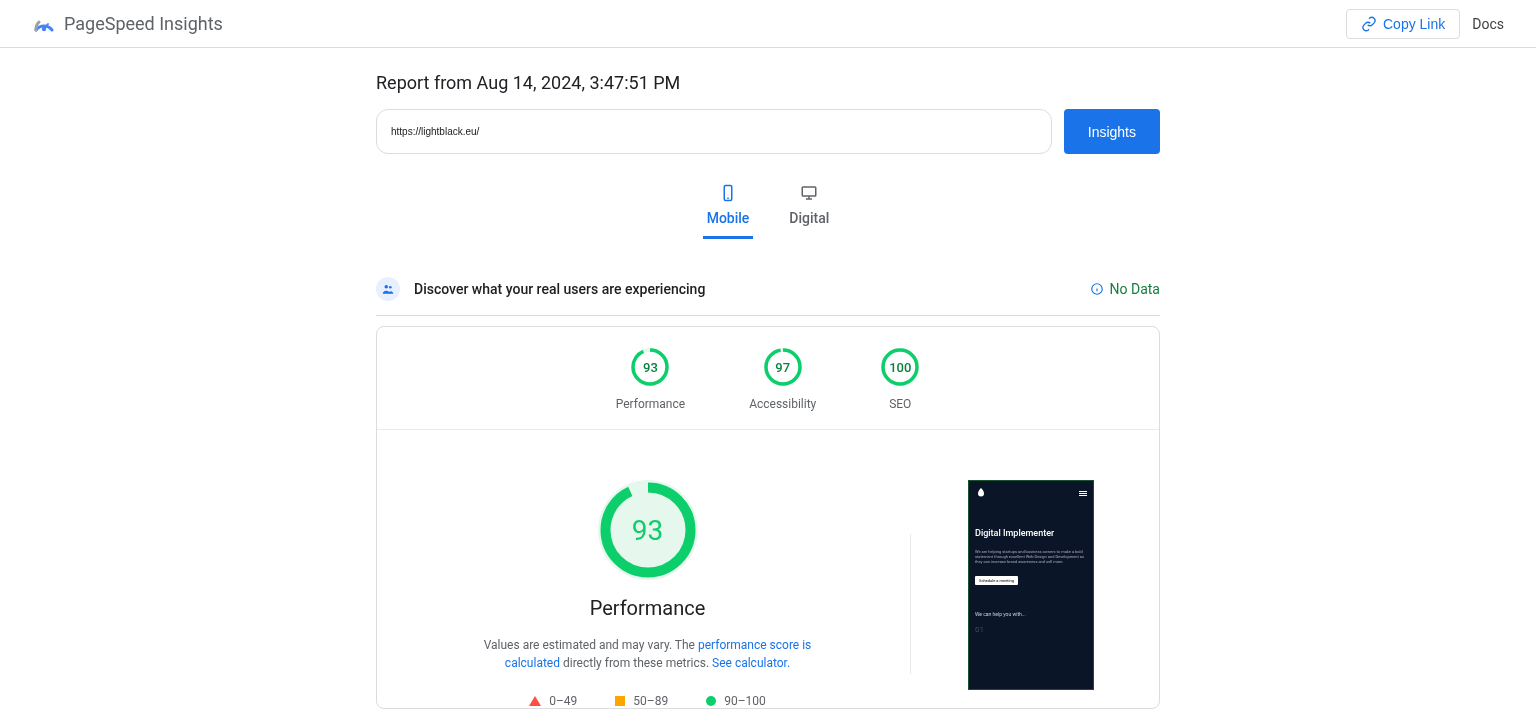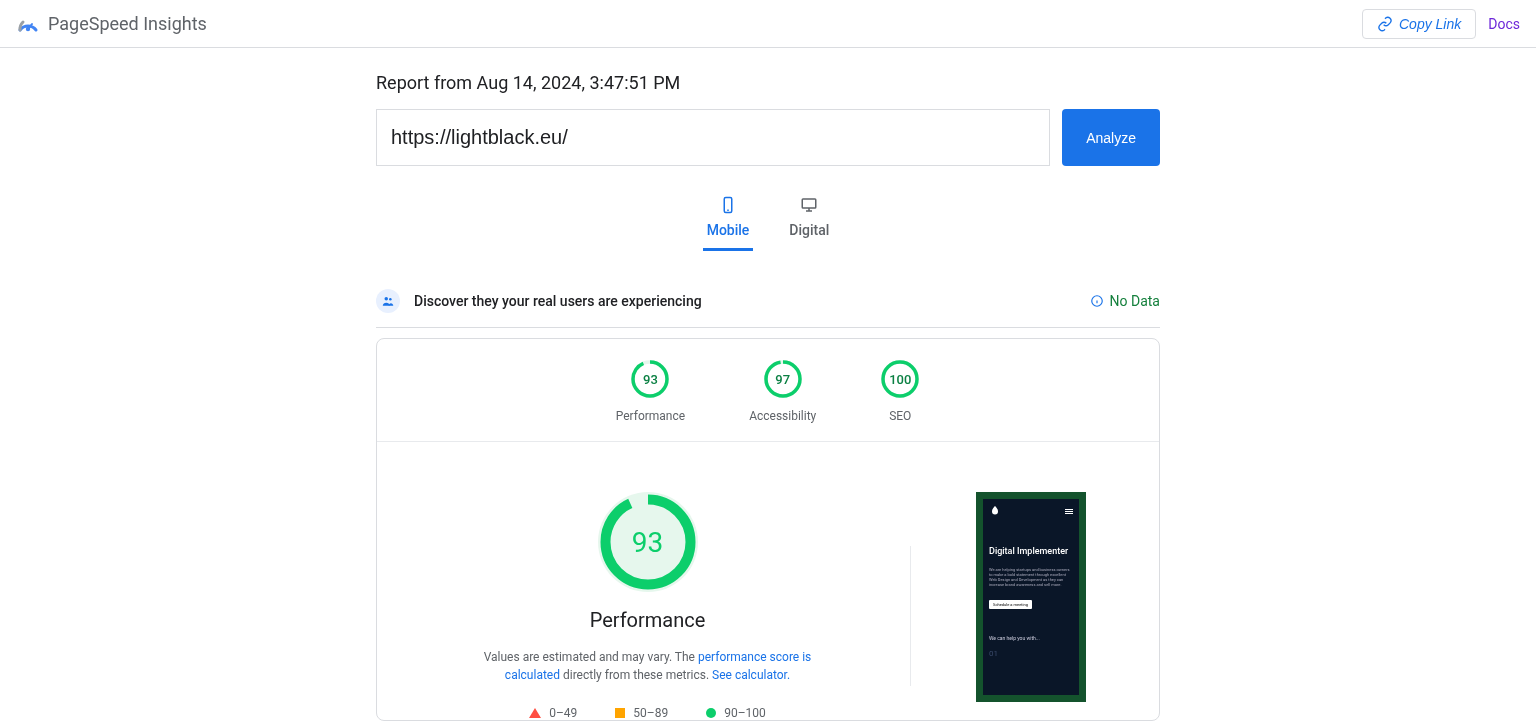--- a/index.html
+++ b/index.html
@@ -1,39 +1,39 @@
 <!DOCTYPE html>
 <html><head>
 <meta charset="utf-8">
 <style>
   * { box-sizing: border-box; margin: 0; padding: 0; }
   body { font-family: Roboto, Arial, sans-serif; color: #202124; background: #fff; font-size: 14px; }
   
   .header {
     display: flex; align-items: center; justify-content: space-between;
-    padding: 8px 16px; border-bottom: 1px solid #dadce0; height: 48px;
+    padding: 8px 32px; border-bottom: 1px solid #dadce0; height: 48px;
   }
   .header-left { display: flex; align-items: center; gap: 8px; }
   .logo-icon { width: 24px; height: 24px; }
   .logo-text { font-size: 18px; color: #5f6368; font-weight: 400; }
   .header-right { display: flex; align-items: center; gap: 12px; }
   .copy-link-btn {
     display: flex; align-items: center; gap: 6px; padding: 6px 14px;
     border: 1px solid #dadce0; border-radius: 4px; color: #1a73e8;
-    font-size: 14px; background: #fff; cursor: pointer; font-style: italic;
-  }
-  .docs-link { color: #6d28d9; font-size: 14px; text-decoration: none; cursor: pointer; }
+    font-size: 14px; background: #fff; cursor: pointer;
+  }
+  .docs-link { color: #404040; font-size: 14px; text-decoration: none; cursor: pointer; }
 
   .container { max-width: 784px; margin: 0 auto; padding-top: 24px; }
   .report-title { font-size: 18px; font-weight: 400; color: #202124; margin-bottom: 16px; }
 
   .url-row { display: flex; gap: 12px; margin-bottom: 20px; }
   .url-input {
-    flex: 1; padding: 16px 14px; border: 1px solid #dadce0; border-radius: 0;
-    font-size: 20px; color: #202124;
+    flex: 1; padding: 16px 14px; border: 1px solid #dadce0; border-radius: 12px;
+    font-size: 10px; color: #202124;
   }
   .analyze-btn {
     padding: 10px 24px; background: #1a73e8; color: #fff; border: none;
     border-radius: 4px; font-size: 14px; font-weight: 500; cursor: pointer;
   }
 
   .tabs { display: flex; justify-content: center; gap: 32px; margin-bottom: 24px; }
   .tab { display: flex; align-items: center; gap: 8px; padding: 10px 4px; cursor: pointer; color: #5f6368; font-weight: 500; flex-direction: column; }
   .tab.active { color: #1a73e8; border-bottom: 3px solid #1a73e8; }
   .tab-icon { width: 18px; height: 18px; }
@@ -67,21 +67,21 @@
   .perf-desc { font-size: 12px; color: #5f6368; text-align: center; margin-top: 16px; max-width: 340px; line-height: 1.5; }
   .perf-desc a { color: #1a73e8; text-decoration: none; }
 
   .legend { display: flex; gap: 38px; justify-content:center; margin-top: 22px; font-size: 12px; color: #5f6368; align-items:center;}
   .legend-item { display:flex; align-items:center; gap: 8px; }
   .tri { width:0; height:0; border-left:6px solid transparent; border-right:6px solid transparent; border-bottom:10px solid #ff4e42; }
   .sq { width: 10px; height: 10px; background: #ffa400; }
   .circ { width: 10px; height: 10px; border-radius:50%; background: #0cce6b; }
 
   .preview-phone {
-    width: 110px; height: 210px; background: #0a1628; border: 7px solid #14532d; padding: 6px; color:#fff;
+    width: 126px; height: 210px; background: #0a1628; border: 1px solid #14532d; padding: 6px; color:#fff;
     font-size: 6px; display:flex; flex-direction:column; gap:6px;
   }
   .preview-header{ display:flex; justify-content:space-between; align-items:center;}
   .preview-logo{ width:12px;height:12px; }
   .hamb{ display:flex; flex-direction:column; gap:1px;}
   .hamb span{ width:8px;height:1px;background:#fff;}
   .preview-title{ font-size:9px; line-height:1.1; margin-top:24px; font-weight:500;}
   .preview-body{ font-size:4px; color:#aab; margin-top:4px; line-height:1.3;}
   .preview-btn{ background:#fff; color:#000; font-size:4px; padding:2px 4px; width:fit-content; margin-top:6px; border-radius:1px;}
   .preview-foot{ font-size:5px; margin-top:20px; color:#ccd;}
@@ -112,21 +112,21 @@
     </button>
     <a class="docs-link">Docs</a>
   </div>
 </div>
 
 <div class="container">
   <h1 class="report-title">Report from Aug 14, 2024, 3:47:51 PM</h1>
 
   <div class="url-row">
     <input class="url-input" value="https://lightblack.eu/" style="">
-    <button class="analyze-btn">Analyze</button>
+    <button class="analyze-btn">Insights</button>
   </div>
 
   <div class="tabs">
     <div class="tab active">
       <svg class="tab-icon" viewBox="0 0 24 24" fill="none" stroke="#1a73e8" stroke-width="2">
           <rect x="7" y="2" width="10" height="20" rx="2"></rect>
           <line x1="11" y1="19" x2="13" y2="19"></line>
         </svg>
       <span>Mobile</span>
     </div>
@@ -143,21 +143,21 @@
   <div class="section-row">
     <div class="section-left">
       <div class="badge-icon">
         <svg width="14" height="14" viewBox="0 0 24 24" fill="#1a73e8">
             <circle cx="9" cy="8" r="3"></circle>
             <circle cx="16" cy="9" r="2.2"></circle>
             <path d="M3 20c0-3 3-5 6-5s6 2 6 5"></path>
             <path d="M13 20c0-2 2-4 4-4s4 2 4 4"></path>
           </svg>
       </div>
-      <span class="section-title">Discover they your real users are experiencing</span>
+      <span class="section-title">Discover what your real users are experiencing</span>
     </div>
     <div class="no-data">
       <svg width="14" height="14" viewBox="0 0 24 24" fill="none" stroke="#1a73e8" stroke-width="2">
           <circle cx="12" cy="12" r="9"></circle>
           <line x1="12" y1="8" x2="12" y2="8"></line>
           <line x1="12" y1="11" x2="12" y2="16"></line>
         </svg>
       <span>No Data</span>
     </div>
   </div>

